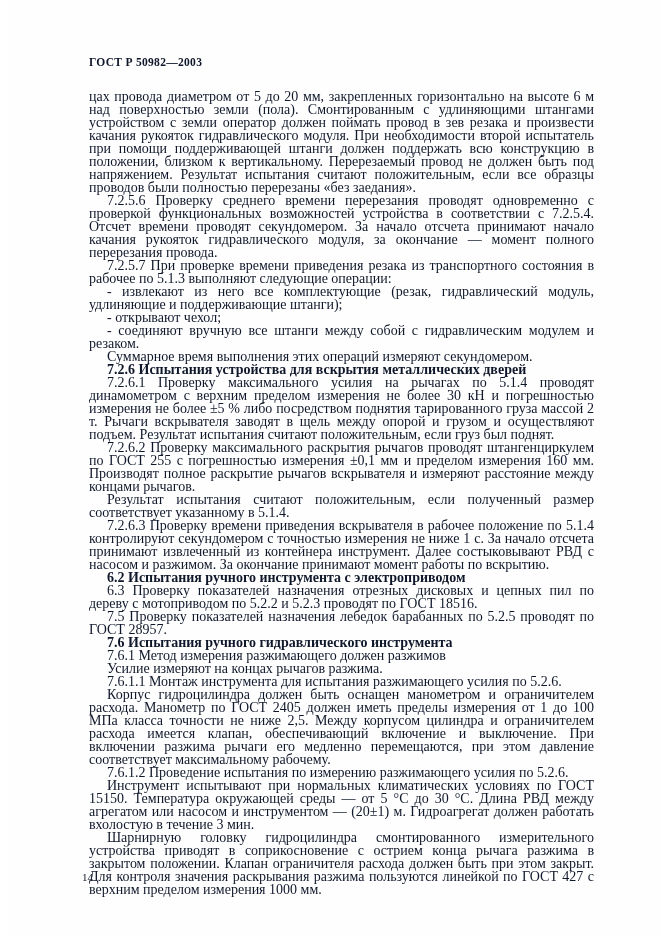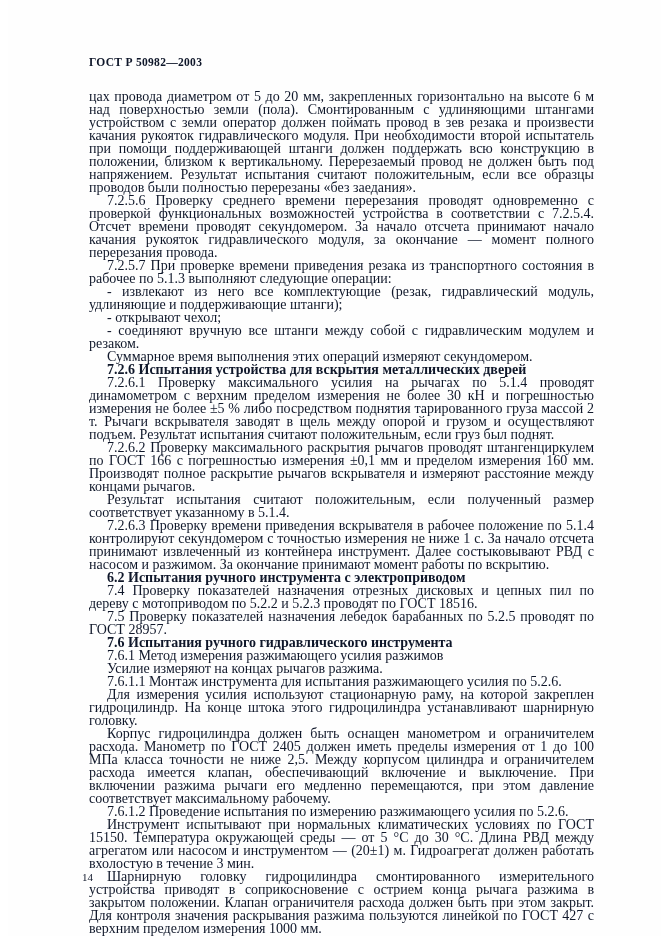--- a/index.html
+++ b/index.html
@@ -63,31 +63,30 @@
   <div class="doc-content" id="doc-content">
       <p>цах провода диаметром от 5 до 20 мм, закрепленных горизонтально на высоте 6 м над поверхностью земли (пола). Смонтированным с удлиняющими штангами устройством с земли оператор должен поймать провод в зев резака и произвести качания рукояток гидравлического модуля. При необходимости второй испытатель при помощи поддерживающей штанги должен поддержать всю конструкцию в положении, близком к вертикальному. Перерезаемый провод не должен быть под напряжением. Результат испытания считают положительным, если все образцы проводов были полностью перерезаны «без заедания».</p>
       <p class="indent">7.2.5.6 Проверку среднего времени перерезания проводят одновременно с проверкой функциональных возможностей устройства в соответствии с 7.2.5.4. Отсчет времени проводят секундомером. За начало отсчета принимают начало качания рукояток гидравлического модуля, за окончание — момент полного перерезания провода.</p>
       <p class="indent">7.2.5.7 При проверке времени приведения резака из транспортного состояния в рабочее по 5.1.3 выполняют следующие операции:</p>
       <p class="indent">- извлекают из него все комплектующие (резак, гидравлический модуль, удлиняющие и поддерживающие штанги);</p>
       <p class="indent">- открывают чехол;</p>
       <p class="indent">- соединяют вручную все штанги между собой с гидравлическим модулем и резаком.</p>
       <p class="indent">Суммарное время выполнения этих операций измеряют секундомером.</p>
       <p class="indent bold">7.2.6 Испытания устройства для вскрытия металлических дверей</p>
       <p class="indent">7.2.6.1 Проверку максимального усилия на рычагах по 5.1.4 проводят динамометром с верхним пределом измерения не более 30 кН и погрешностью измерения не более ±5 % либо посредством поднятия тарированного груза массой 2 т. Рычаги вскрывателя заводят в щель между опорой и грузом и осуществляют подъем. Результат испытания считают положительным, если груз был поднят.</p>
-      <p class="indent">7.2.6.2 Проверку максимального раскрытия рычагов проводят штангенциркулем по ГОСТ 166 с погрешностью измерения ±0,1 мм и пределом измерения 160 мм. Производят полное раскрытие рычагов вскрывателя и измеряют расстояние между концами рычагов.</p>
+      <p class="indent">7.2.6.2 Проверку максимального раскрытия рычагов проводят штангенциркулем по ГОСТ 255 с погрешностью измерения ±0,1 мм и пределом измерения 160 мм. Производят полное раскрытие рычагов вскрывателя и измеряют расстояние между концами рычагов.</p>
       <p class="indent">Результат испытания считают положительным, если полученный размер соответствует указанному в 5.1.4.</p>
       <p class="indent">7.2.6.3 Проверку времени приведения вскрывателя в рабочее положение по 5.1.4 контролируют секундомером с точностью измерения не ниже 1 с. За начало отсчета принимают извлеченный из контейнера инструмент. Далее состыковывают РВД с насосом и разжимом. За окончание принимают момент работы по вскрытию.</p>
       <p class="indent bold">6.2 Испытания ручного инструмента с электроприводом</p>
-      <p class="indent">7.4 Проверку показателей назначения отрезных дисковых и цепных пил по дереву с мотоприводом по 5.2.2 и 5.2.3 проводят по ГОСТ 18516.</p>
+      <p class="indent">6.3 Проверку показателей назначения отрезных дисковых и цепных пил по дереву с мотоприводом по 5.2.2 и 5.2.3 проводят по ГОСТ 18516.</p>
       <p class="indent">7.5 Проверку показателей назначения лебедок барабанных по 5.2.5 проводят по ГОСТ 28957.</p>
       <p class="indent bold">7.6 Испытания ручного гидравлического инструмента</p>
-      <p class="indent">7.6.1 Метод измерения разжимающего усилия разжимов</p>
+      <p class="indent">7.6.1 Метод измерения разжимающего должен разжимов</p>
       <p class="indent">Усилие измеряют на концах рычагов разжима.</p>
       <p class="indent">7.6.1.1 Монтаж инструмента для испытания разжимающего усилия по 5.2.6.</p>
-      <p class="indent">Для измерения усилия используют стационарную раму, на которой закреплен гидроцилиндр. На конце штока этого гидроцилиндра устанавливают шарнирную головку.</p>
       <p class="indent">Корпус гидроцилиндра должен быть оснащен манометром и ограничителем расхода. Манометр по ГОСТ 2405 должен иметь пределы измерения от 1 до 100 МПа класса точности не ниже 2,5. Между корпусом цилиндра и ограничителем расхода имеется клапан, обеспечивающий включение и выключение. При включении разжима рычаги его медленно перемещаются, при этом давление соответствует максимальному рабочему.</p>
       <p class="indent">7.6.1.2 Проведение испытания по измерению разжимающего усилия по 5.2.6.</p>
       <p class="indent">Инструмент испытывают при нормальных климатических условиях по ГОСТ 15150. Температура окружающей среды — от 5 °С до 30 °С. Длина РВД между агрегатом или насосом и инструментом — (20±1) м. Гидроагрегат должен работать вхолостую в течение 3 мин.</p>
       <p class="indent">Шарнирную головку гидроцилиндра смонтированного измерительного устройства приводят в соприкосновение с острием конца рычага разжима в закрытом положении. Клапан ограничителя расхода должен быть при этом закрыт. Для контроля значения раскрывания разжима пользуются линейкой по ГОСТ 427 с верхним пределом измерения 1000 мм.</p>
     </div>
 
   <div class="page-number">14</div>
 </div>
 
 </body></html>

